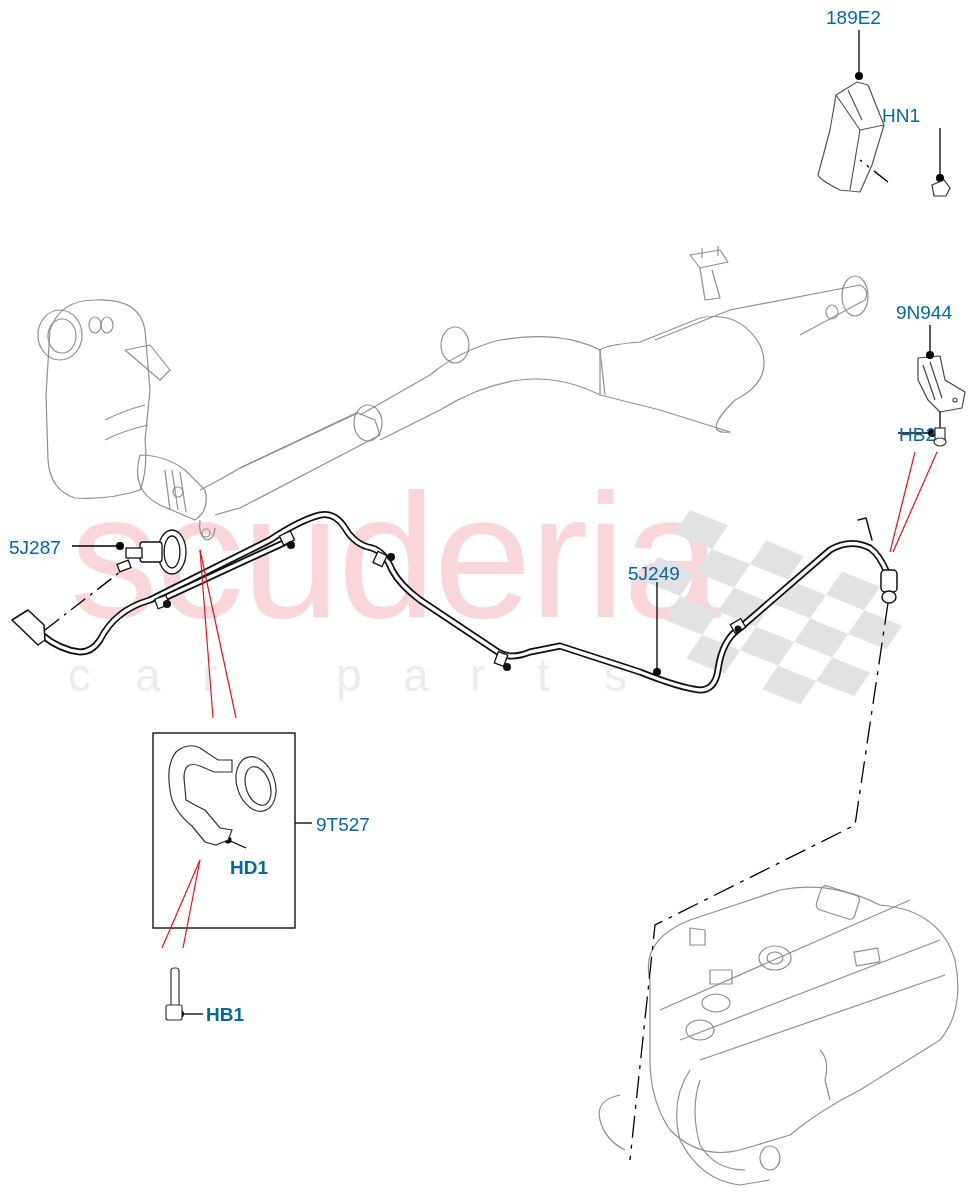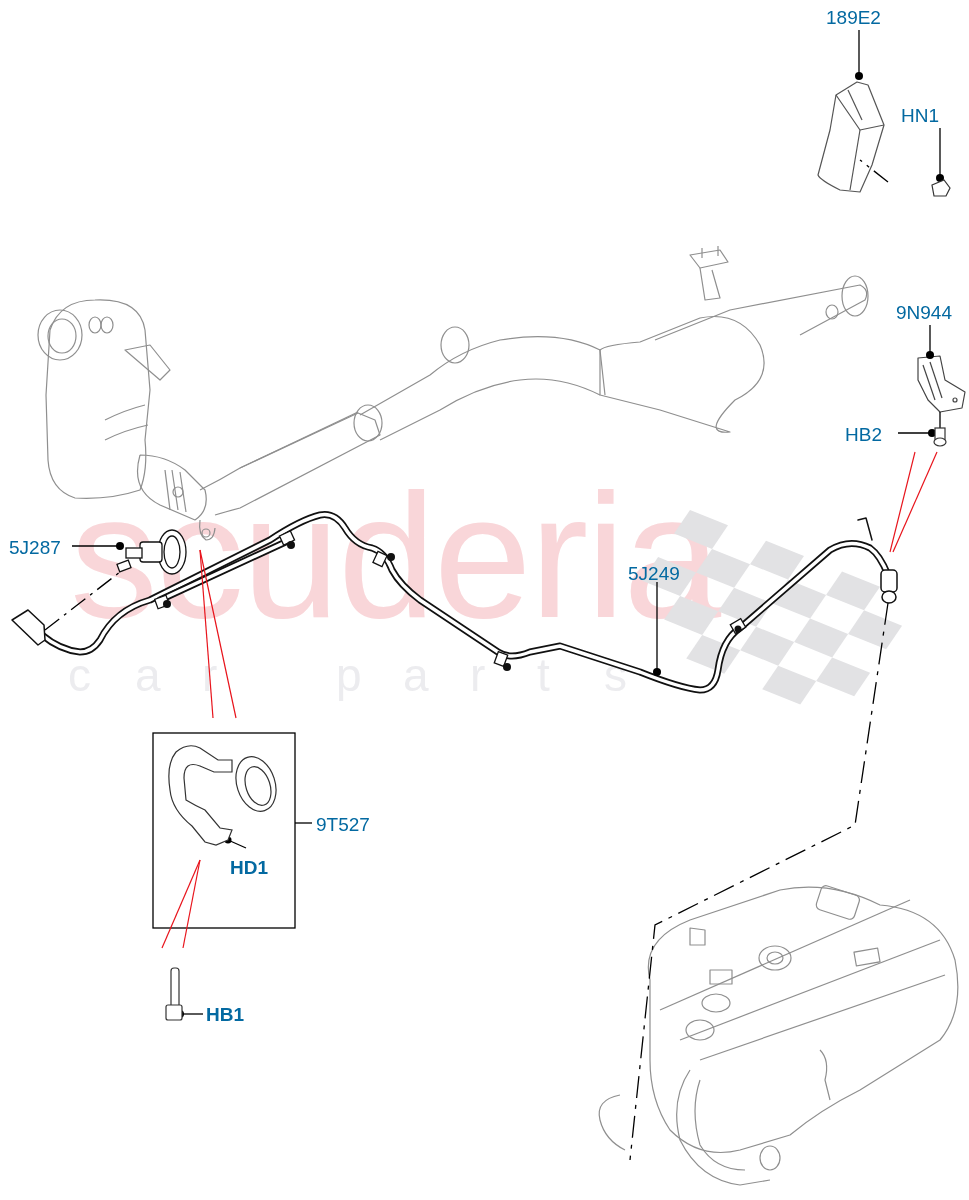--- a/index.html
+++ b/index.html
@@ -221,22 +221,22 @@
       <rect x="935" y="428" width="10" height="12"></rect>
       <ellipse cx="940" cy="442" rx="6" ry="4"></ellipse>
     </g>
 
     <g stroke="#333" stroke-width="1.2" fill="#fff">
       <path d="M932,185 L944,180 L950,188 L946,196 L934,196 Z"></path>
     </g>
   </svg>
 
   <div class="callout" style="left:826px;top:8px;">189E2</div>
-  <div class="callout" style="left:901px;top:106px;text-align:center;">HN1</div>
+  <div class="callout" style="left:882px;top:106px;text-align:center;">HN1</div>
   <div class="callout" style="left:896px;top:303px;">9N944</div>
-  <div class="callout" style="left:845px;top:425px;">HB2</div>
+  <div class="callout" style="left:899px;top:425px;">HB2</div>
   <div class="callout" style="left:9px;top:538px;">5J287</div>
   <div class="callout" style="left:628px;top:564px;">5J249</div>
   <div class="callout" style="left:316px;top:815px;">9T527</div>
   <div class="callout" style="left:230px;top:858px;font-weight:bold;">HD1</div>
   <div class="callout" style="left:206px;top:1005px;font-weight:bold;">HB1</div>
 
 </div>
 
 </body></html>

